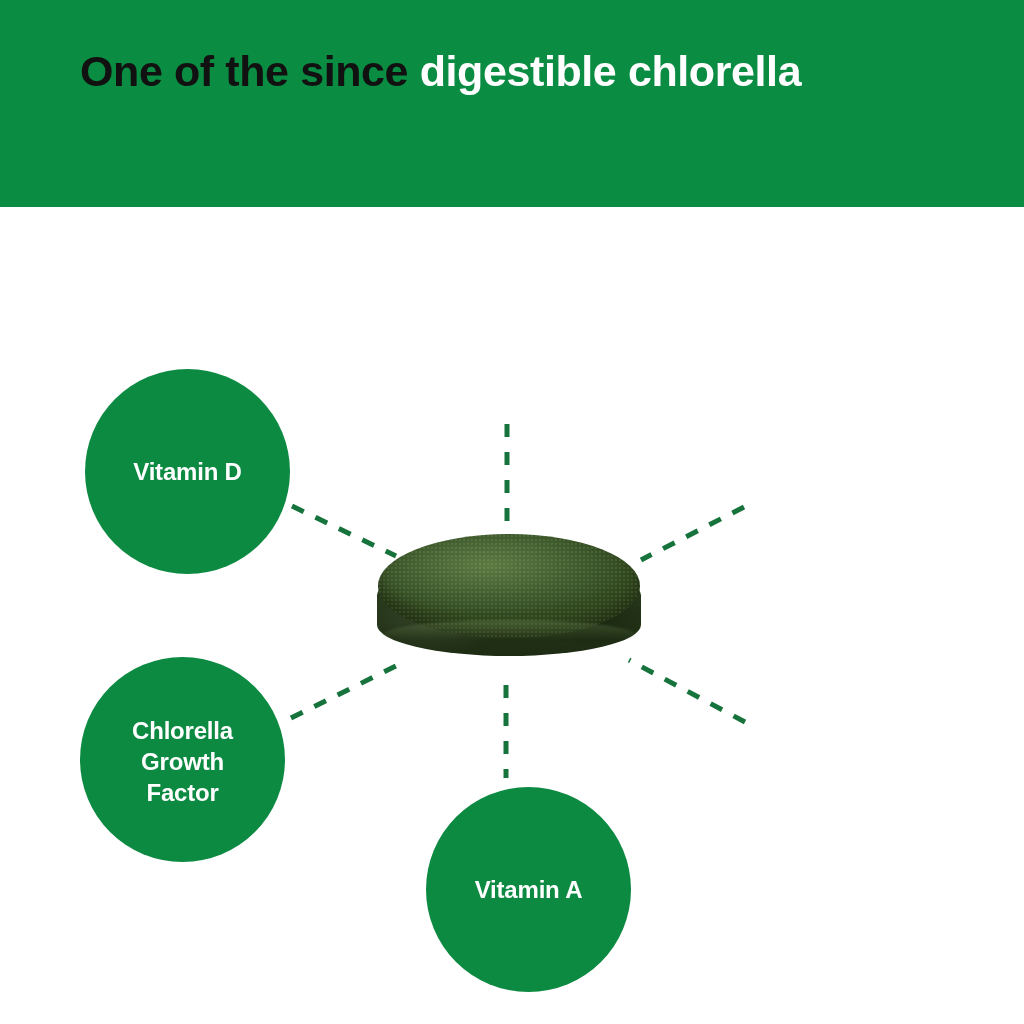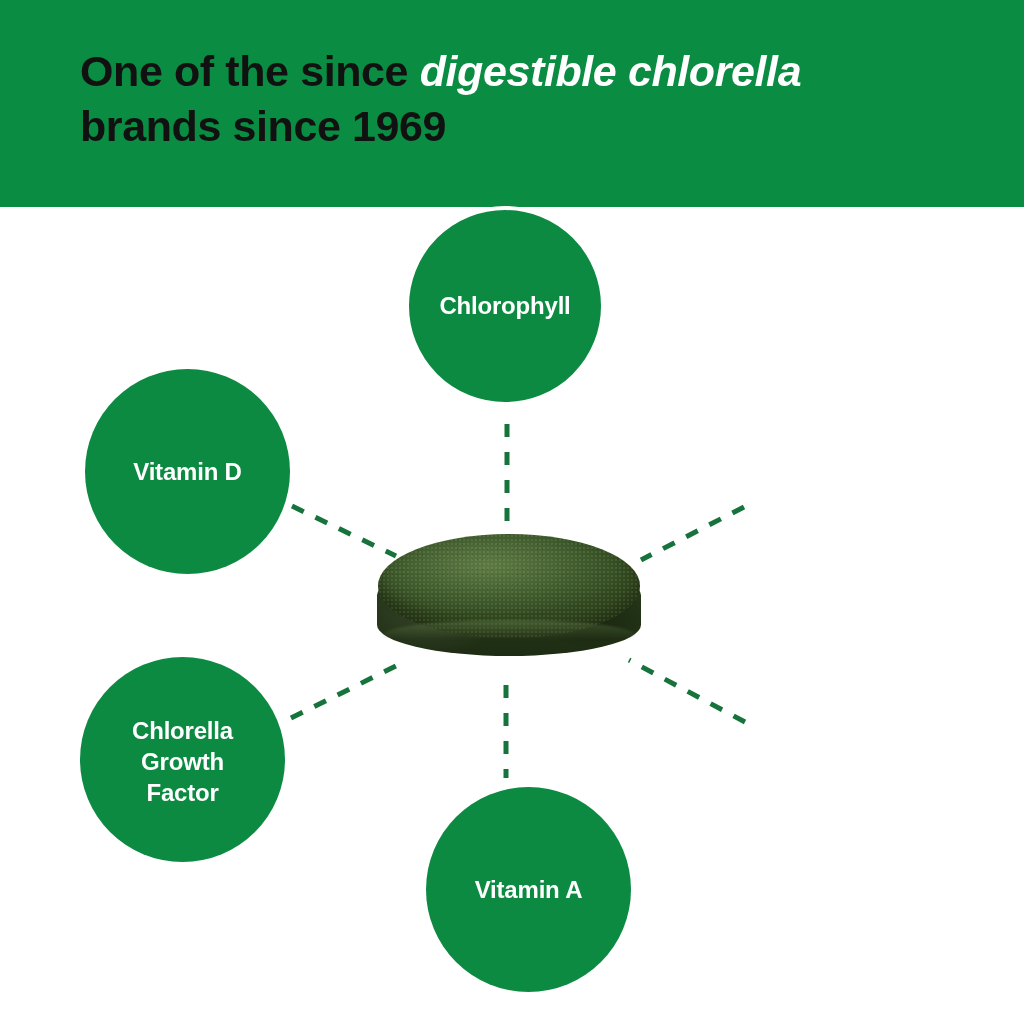--- a/index.html
+++ b/index.html
@@ -34,21 +34,21 @@
     left: 80px;
     top: 44px;
     width: 900px;
     font-size: 43px;
     line-height: 1.28;
     font-weight: bold;
     letter-spacing: -0.4px;
     color: #111111;
     font-family: "Liberation Sans", sans-serif;
   }
-  .headline .hl-white { color: #ffffff; font-style: italic; }
+  .headline .hl-white { color: #ffffff; }
   .headline .hl-dark  { color: #111111; }
 
   
   .lines-layer {
     position: absolute;
     left: 0; top: 0;
     width: 1024px; height: 1024px;
     z-index: 2;
   }
 
@@ -168,27 +168,23 @@
 
   <div class="tablet">
     <div class="tablet-side"></div>
     <div class="tablet-top"></div>
     <div class="tablet-rim"></div>
   </div>
 
   <div class="header-band">
     <div class="headline">
       <span class="hl-dark">One of the since </span><span class="hl-white">digestible chlorella</span><br>
-      <span class="hl-dark">brands since 1969</span>
     </div>
   </div>
 
-  <div class="bubble" id="bubble-chlorophyll">
-    <span class="bubble-label">Chlorophyll</span>
-  </div>
 
 
 
   <div class="bubble" id="bubble-vitamin-a">
     <span class="bubble-label">Vitamin A</span>
   </div>
 
   <div class="bubble" id="bubble-vitamin-d">
     <span class="bubble-label">Vitamin D</span>
   </div>

